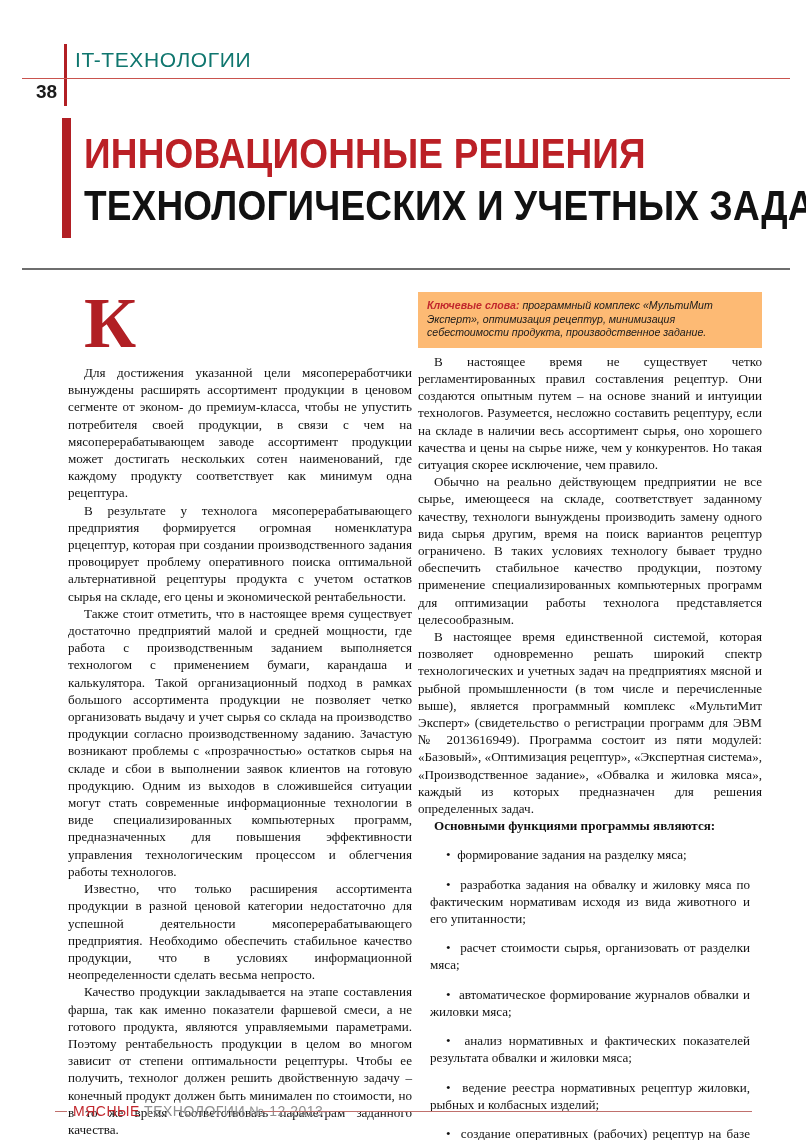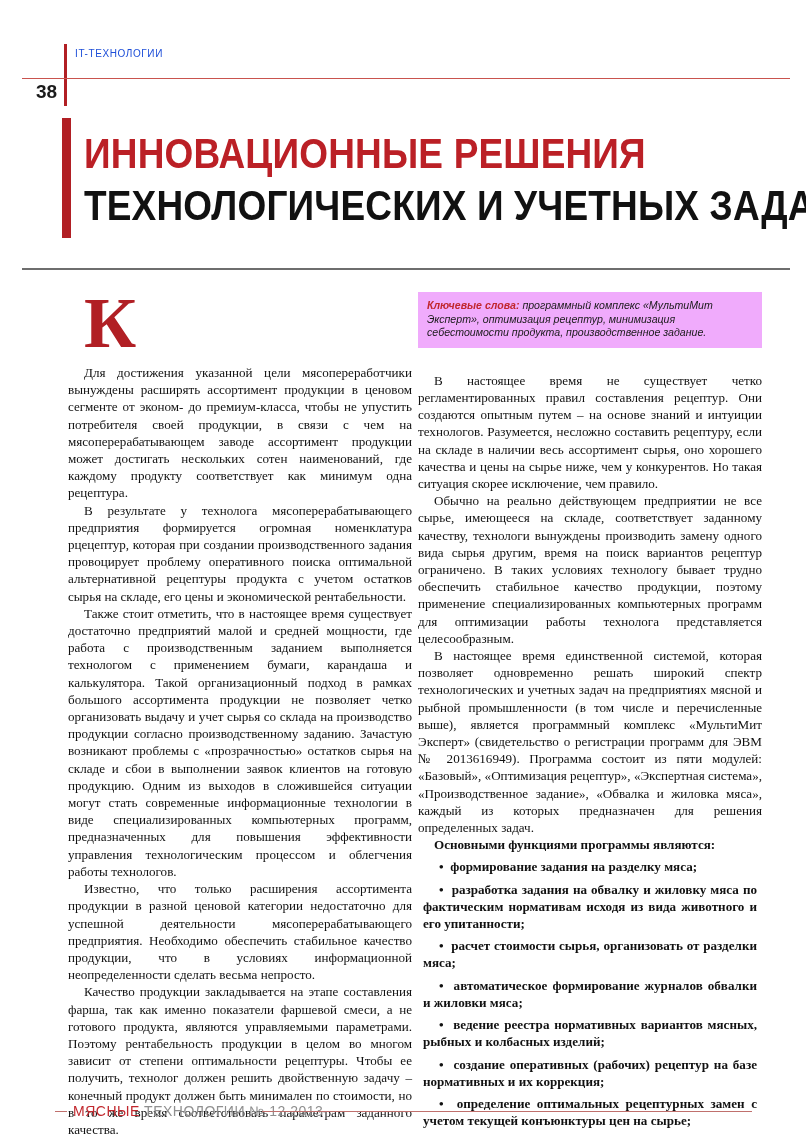--- a/index.html
+++ b/index.html
@@ -28,23 +28,23 @@
     position: absolute;
     left: 0; top: 22px;
     width: 806px;
     height: 62px;
   }
   .header-rubric {
     position: absolute;
     left: 75px;
     top: 27px;
     font-family: "Liberation Sans", "DejaVu Sans", sans-serif;
-    font-size: 10px;
+    font-size: 21px;
     letter-spacing: 0.6px;
-    color: #1d4ed8;
+    color: #0f766e;
     line-height: 1;
     white-space: nowrap;
   }
   .header-rule {
     position: absolute;
     left: 22px;
     top: 56px;
     width: 768px;
     height: 1px;
     background: #c9534e;
@@ -149,23 +149,23 @@
     font-weight: bold;
     font-size: 72px;
     line-height: 58px;
     color: #b11f24;
     margin: 2px 4px 0 0;
     padding: 0;
   }
 
   
   .keywords-box {
-    background: #f0abfc;
+    background: #fdba74;
     padding: 7px 9px 8px 9px;
-    margin-bottom: 24px;
+    margin-bottom: 5px;
     font-style: italic;
     font-family: "Liberation Sans", "DejaVu Sans", sans-serif;
     font-size: 10.6px;
     line-height: 13.6px;
     color: #1a1a1a;
     text-align: left;
   }
   .keywords-label {
     color: #c1272d;
     font-weight: bold;
@@ -179,22 +179,21 @@
   }
 
   ul.func-list {
     margin: 0;
     padding: 0;
     list-style: none;
   }
   ul.func-list li {
     text-indent: 16px;
     text-align: justify;
-    margin: 5px;
-    font-weight: bold;
+    margin: 12px;
   }
   ul.func-list li::before {
     content: "\2022\00a0\00a0";
   }
 
   
   .footer {
     position: absolute;
     left: 0;
     top: 1100px;
@@ -264,21 +263,22 @@
     <div class="keywords-box"><span class="keywords-label">Ключевые слова:</span><span> программный комплекс «МультиМит Эксперт», оптимизация рецептур, минимизация себестоимости продукта, производственное задание.</span></div>
     <p>В настоящее время не существует четко регламентированных правил составления рецептур. Они создаются опытным путем – на основе знаний и интуиции технологов. Разумеется, несложно составить рецептуру, если на складе в наличии весь ассортимент сырья, оно хорошего качества и цены на сырье ниже, чем у конкурентов. Но такая ситуация скорее исключение, чем правило.</p>
     <p>Обычно на реально действующем предприятии не все сырье, имеющееся на складе, соответствует заданному качеству, технологи вынуждены производить замену одного вида сырья другим, время на поиск вариантов рецептур ограничено. В таких условиях технологу бывает трудно обеспечить стабильное качество продукции, поэтому применение специализированных компьютерных программ для оптимизации работы технолога представляется целесообразным.</p>
     <p>В настоящее время единственной системой, которая позволяет одновременно решать широкий спектр технологических и учетных задач на предприятиях мясной и рыбной промышленности (в том числе и перечисленные выше), является программный комплекс «МультиМит Эксперт» (свидетельство о регистрации программ для ЭВМ № 2013616949). Программа состоит из пяти модулей: «Базовый», «Оптимизация рецептур», «Экспертная система», «Производственное задание», «Обвалка и жиловка мяса», каждый из которых предназначен для решения определенных задач.</p>
     <p class="lead-bold">Основными функциями программы являются:</p>
     <ul class="func-list">
       <li>формирование задания на разделку мяса;</li>
       <li>разработка задания на обвалку и жиловку мяса по фактическим нормативам исходя из вида животного и его упитанности;</li>
       <li>расчет стоимости сырья, организовать от разделки мяса;</li>
       <li>автоматическое формирование журналов обвалки и жиловки мяса;</li>
-      <li>ведение реестра нормативных вариантов мясных, рыбных и колбасных изделий;</li>
+      <li>анализ нормативных и фактических показателей результата обвалки и жиловки мяса;</li>
+      <li>ведение реестра нормативных рецептур жиловки, рыбных и колбасных изделий;</li>
       <li>создание оперативных (рабочих) рецептур на базе нормативных и их коррекция;</li>
       <li>определение оптимальных рецептурных замен с учетом текущей конъюнктуры цен на сырье;</li>
     </ul>
   </div>
 
   <div class="footer">
     <div class="footer-dash-left"></div>
     <div class="footer-text"><span class="footer-brand">МЯСНЫЕ</span><span> ТЕХНОЛОГИИ  № 12  2013</span></div>
     <div class="footer-rule-right"></div>
   </div>

